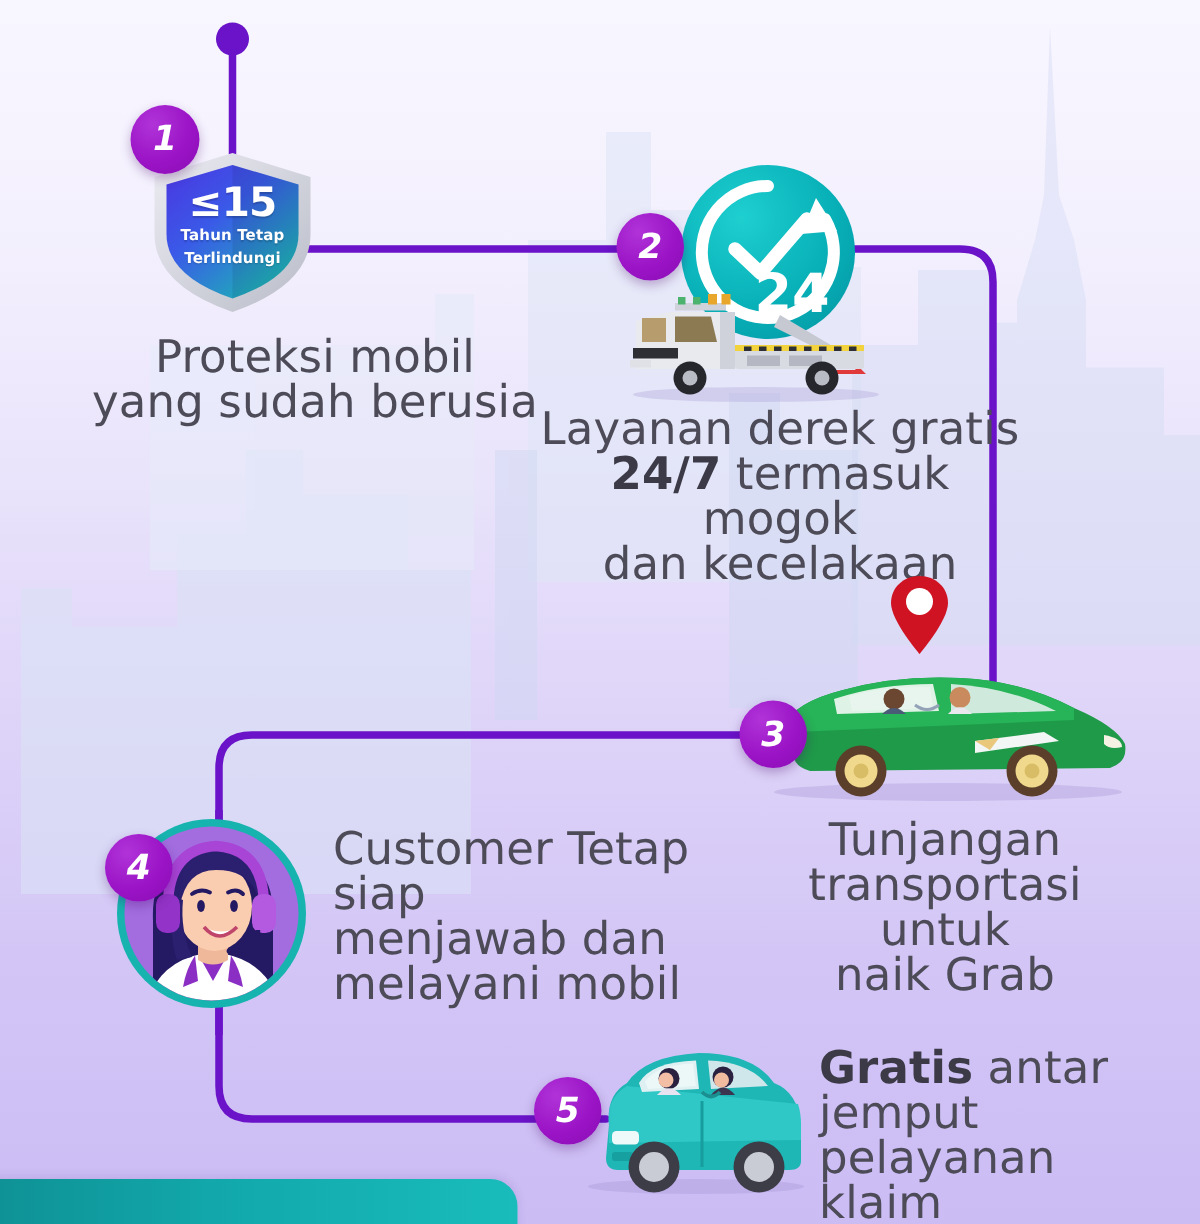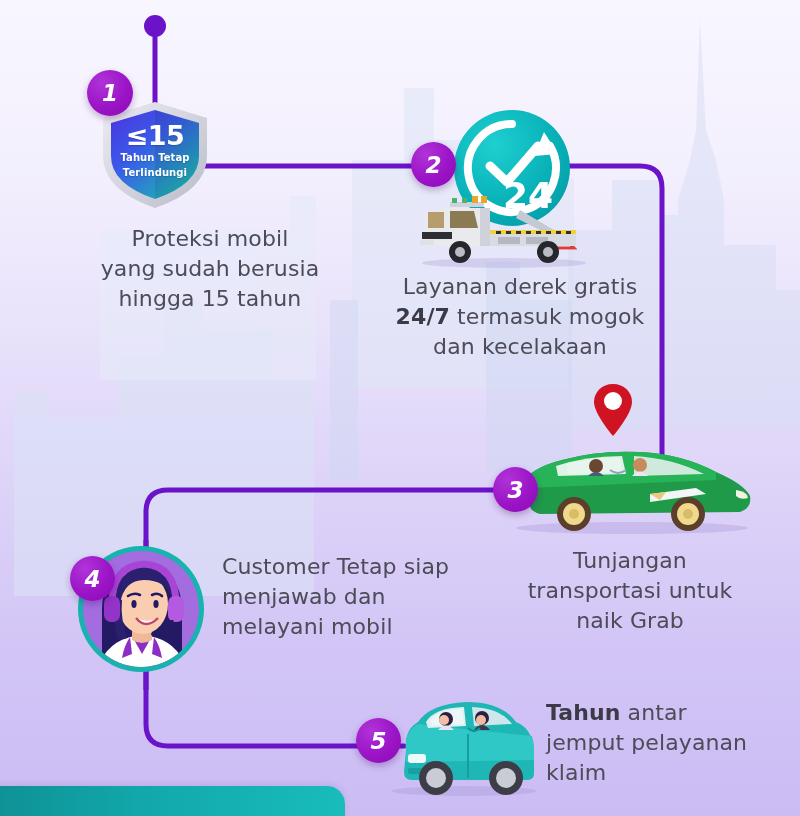--- a/index.html
+++ b/index.html
@@ -8,21 +8,21 @@
     font-family:"DejaVu Sans","Liberation Sans",sans-serif;
     background:#f7f5ff;
   }
   #stage{
     position:relative;width:800px;height:816px;overflow:hidden;
     background:linear-gradient(180deg,#f8f6ff 0%,#f4f1fe 18%,#eae4fb 38%,#ddd3f8 60%,#d3c6f6 78%,#cbbcf4 100%);
   }
   .layer{position:absolute;left:0;top:0;width:800px;height:816px;}
   .txt{
     position:absolute;color:#4c4b57;text-align:center;
-    font-size:22px;line-height:30px;letter-spacing:.1px;
+    font-size:30px;line-height:30px;letter-spacing:.1px;
   }
   .txt b{font-weight:700;color:#3b3a46;}
   .txt.left{text-align:left;}
   
   .badge{
     position:absolute;border-radius:50%;
     background:radial-gradient(circle at 33% 28%,#b033d8 0%,#9b14c6 55%,#8a0cb4 100%);
     box-shadow:0 3px 7px rgba(70,0,100,.30);
     display:flex;align-items:center;justify-content:center;
     color:#fff;font-weight:700;font-style:italic;
@@ -103,21 +103,20 @@
     </svg>
     <div class="shieldtxt st-big" style="top:20px;">≤15</div>
     <div class="shieldtxt st-sm" style="top:50px;">Tahun Tetap</div>
     <div class="shieldtxt st-sm" style="top:65px;">Terlindungi</div>
   </div>
   <div class="badge" style="left:87px;top:70px;width:46px;height:46px;font-size:23px;">1</div>
 
   <div class="txt" style="left:60px;top:224px;width:300px;">
     <div>Proteksi mobil</div>
     <div>yang sudah berusia</div>
-    <div>hingga 15 tahun</div>
   </div>
 
   <svg style="position:absolute;left:452px;top:108px;z-index:20;" width="120" height="120" viewBox="0 0 120 120" xmlns="http://www.w3.org/2000/svg">
     <defs>
       <radialGradient id="clkG" cx="0.35" cy="0.3" r="0.85">
         <stop offset="0%" stop-color="#1ecfd0"></stop>
         <stop offset="60%" stop-color="#08b1b8"></stop>
         <stop offset="100%" stop-color="#049aa6"></stop>
       </radialGradient>
     </defs>
@@ -289,21 +288,21 @@
 
     <circle cx="54" cy="86" r="17" fill="#3d3d47"></circle>
       <circle cx="54" cy="86" r="10" fill="#c9ccd4"></circle>
     <circle cx="124" cy="86" r="17" fill="#3d3d47"></circle>
       <circle cx="124" cy="86" r="10" fill="#c9ccd4"></circle>
   </svg>
 
   <div class="badge" style="left:356px;top:718px;width:45px;height:45px;font-size:23px;">5</div>
 
   <div class="txt left" style="left:546px;top:698px;width:250px;">
-    <div><b>Tahun</b><span> antar</span></div>
+    <div><b>Gratis</b><span> antar</span></div>
     <div>jemput pelayanan</div>
     <div>klaim</div>
   </div>
 
   <div style="position:absolute;left:-20px;top:786px;width:365px;height:60px;
               border-radius:0 18px 18px 0;
               background:linear-gradient(90deg,#0e8f93 0%,#12a8ab 45%,#19bcbb 100%);
               box-shadow:0 -2px 6px rgba(80,40,140,.12);z-index:45;"></div>
 
 </div>

